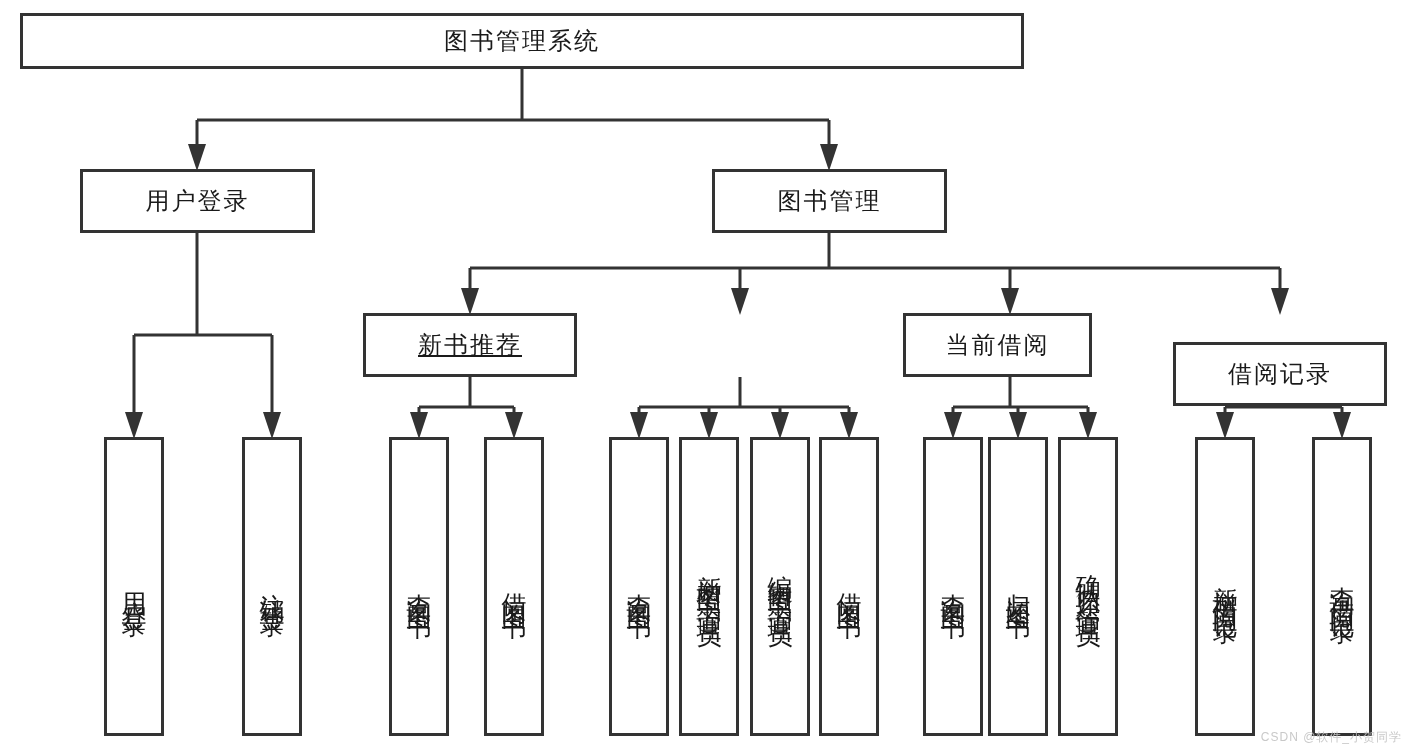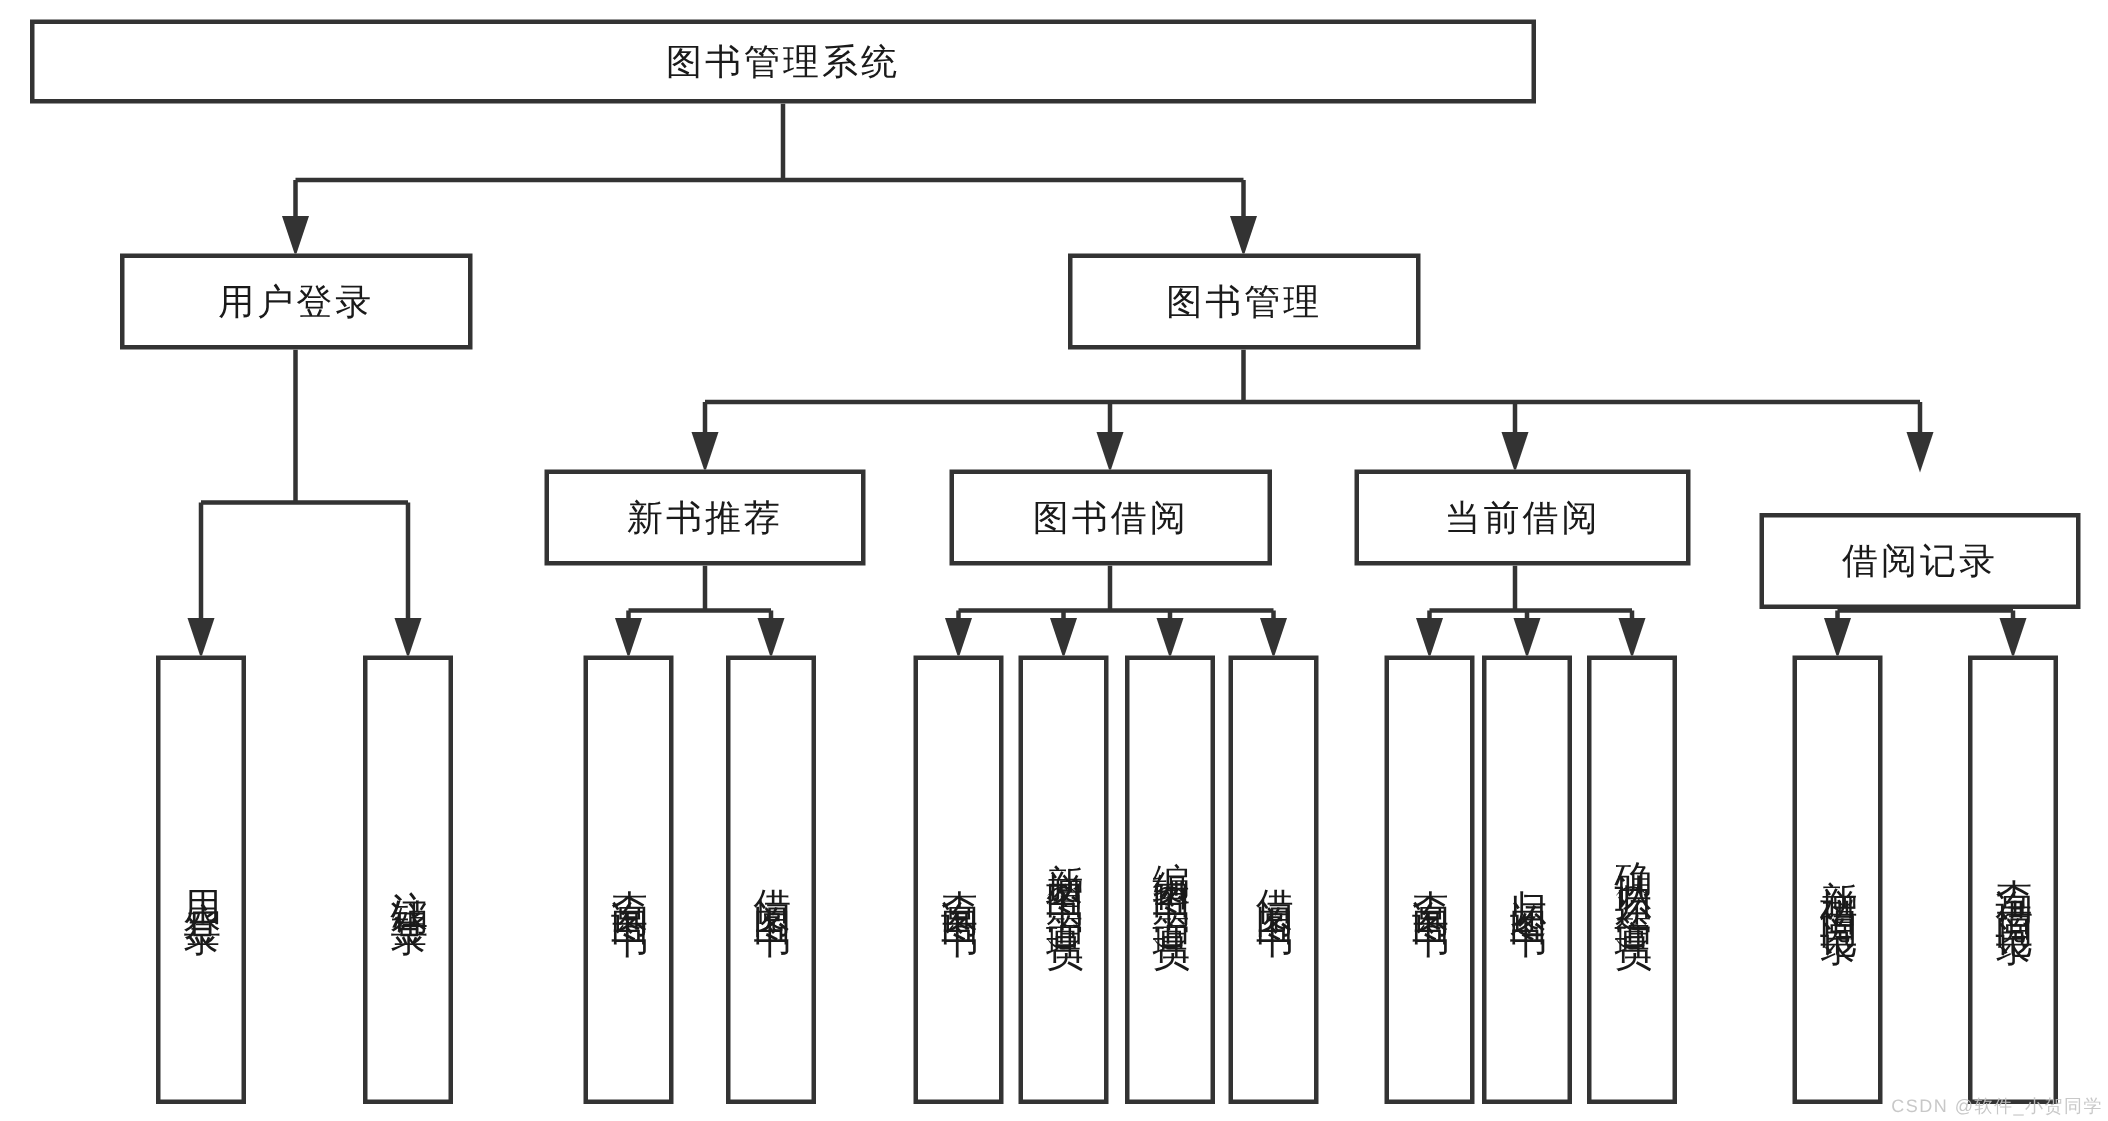--- a/index.html
+++ b/index.html
@@ -65,27 +65,24 @@
     <span>图书管理系统</span>
   </div>
 
   <div class="box hbox" style="left:80px;top:169px;width:235px;height:64px;">
     <span>用户登录</span>
   </div>
   <div class="box hbox" style="left:712px;top:169px;width:235px;height:64px;align-items:center;">
     <span>图书管理</span>
   </div>
 
-  <div class="box hbox" style="left:363px;top:313px;width:214px;height:64px;">
+  <div class="box hbox" style="left:363px;top:313px;width:214px;height:64px;text-decoration:underline;">
     <span>新书推荐</span>
   </div>
-  <div class="box hbox" style="left:633px;top:313px;width:215px;height:64px;">
-    <span>图书借阅</span>
-  </div>
-  <div class="box hbox" style="left:903px;top:313px;width:224px;height:64px;">
+  <div class="box hbox" style="left:903px;top:313px;width:189px;height:64px;">
     <span>当前借阅</span>
   </div>
   <div class="box hbox" style="left:1173px;top:313px;width:214px;height:64px;margin-top:29px;">
     <span>借阅记录</span>
   </div>
 
   <div class="box vbox" style="left:104px;top:437px;width:60px;height:299px;">
     <span class="vtext">用户登录</span>
   </div>
   <div class="box vbox" style="left:242px;top:437px;width:60px;height:299px;">

